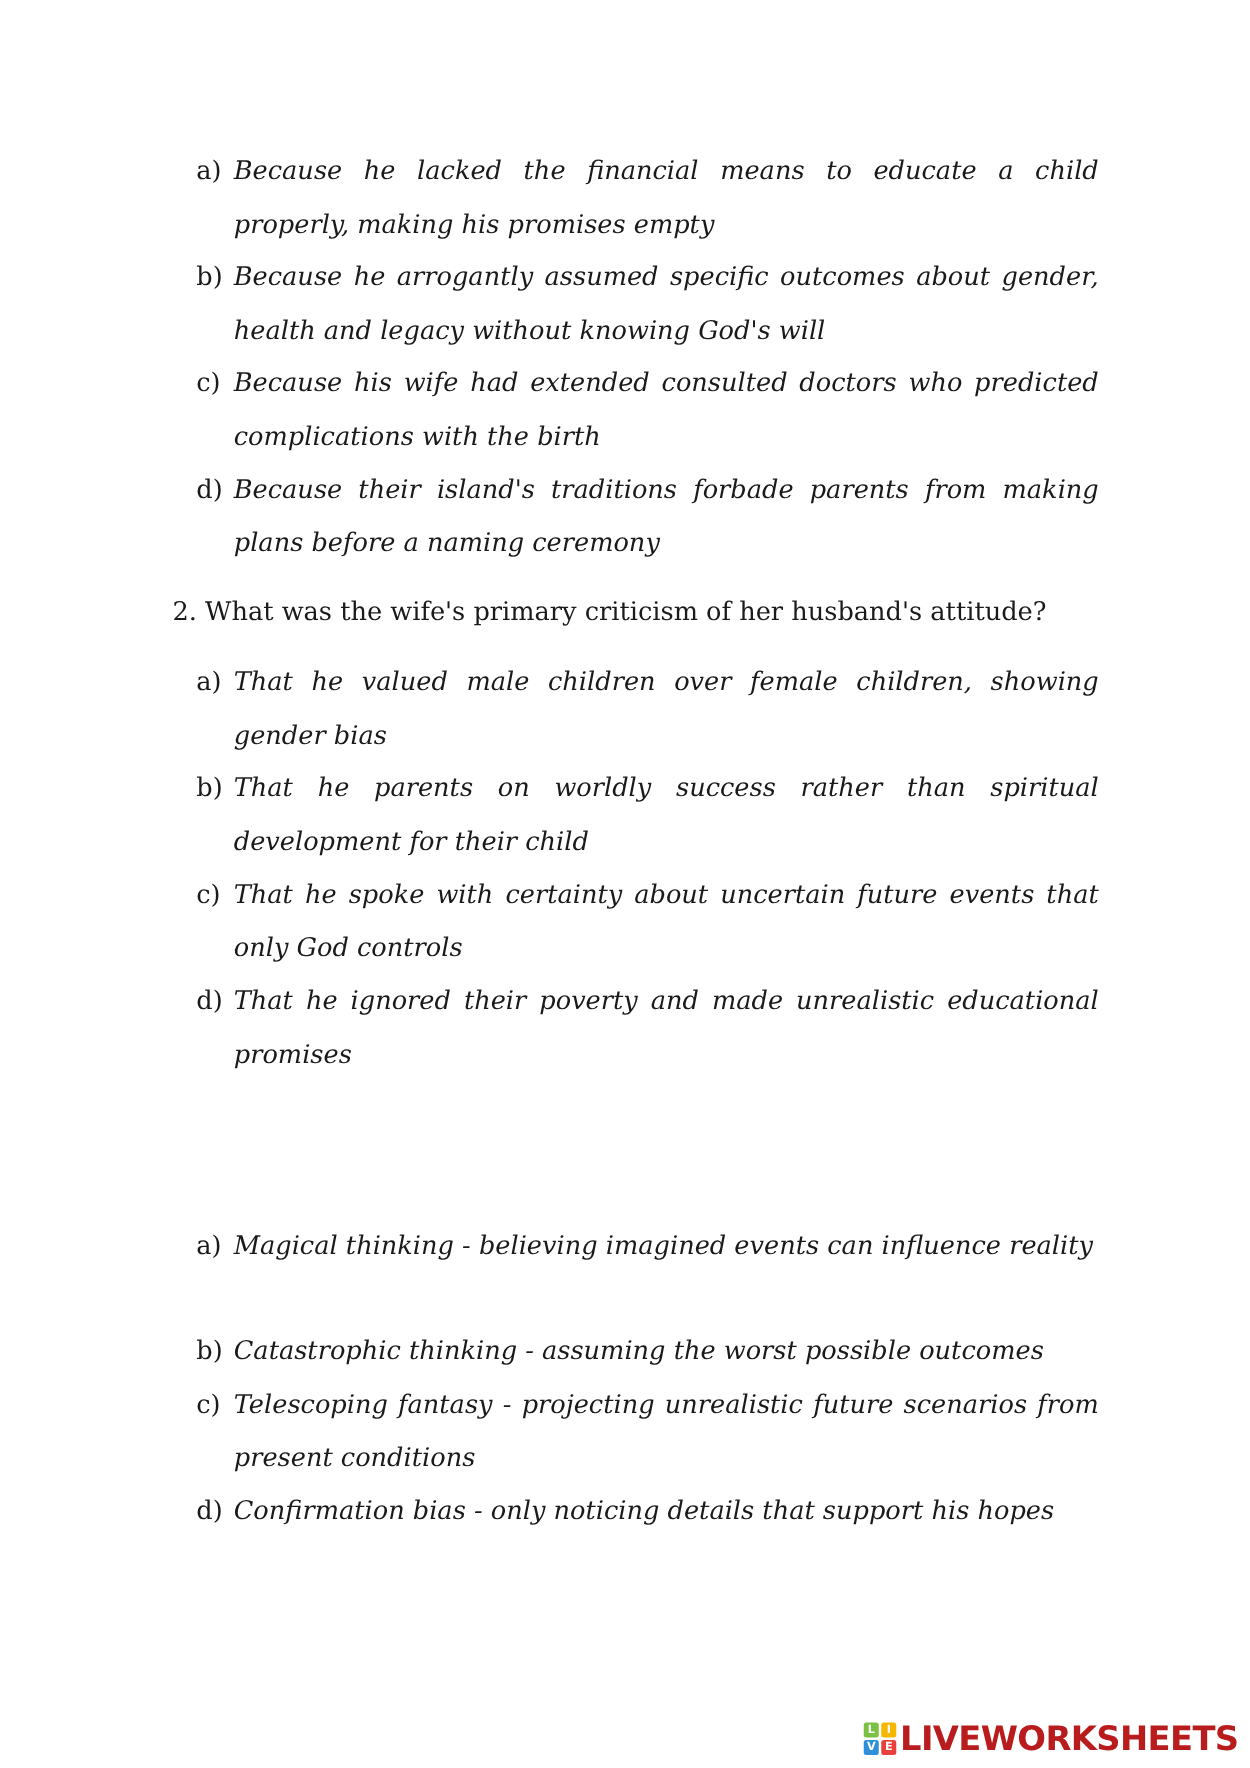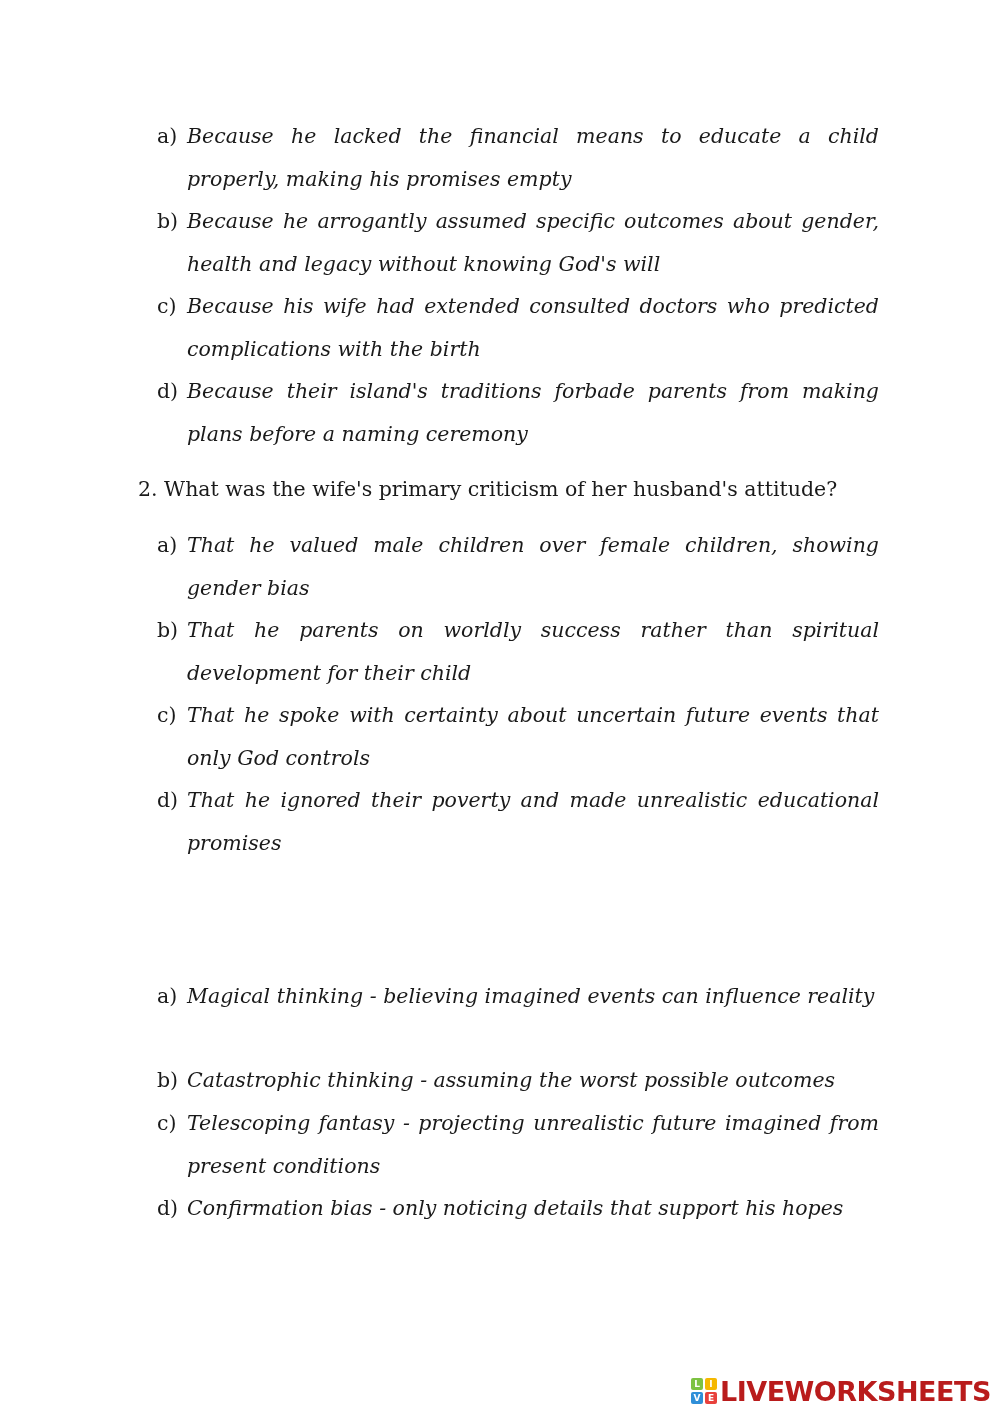--- a/index.html
+++ b/index.html
@@ -58,21 +58,21 @@
   <div class="opt" style="top:975px;">
     <span class="letter">a)</span>
     <span class="text">Magical thinking - believing imagined events can influence reality</span>
   </div>
   <div class="opt" style="top:1059px;">
     <span class="letter">b)</span>
     <span class="text">Catastrophic thinking - assuming the worst possible outcomes</span>
   </div>
   <div class="opt" style="top:1102px;">
     <span class="letter">c)</span>
-    <span class="text">Telescoping fantasy - projecting unrealistic future imagined from present conditions</span>
+    <span class="text">Telescoping fantasy - projecting unrealistic future scenarios from present conditions</span>
   </div>
   <div class="opt" style="top:1187px;">
     <span class="letter">d)</span>
     <span class="text">Confirmation bias - only noticing details that support his hopes</span>
   </div>
 
 
   <div class="logo">
     <div class="tiles">
       <span class="tile" style="background:#7cc242;">L</span>

